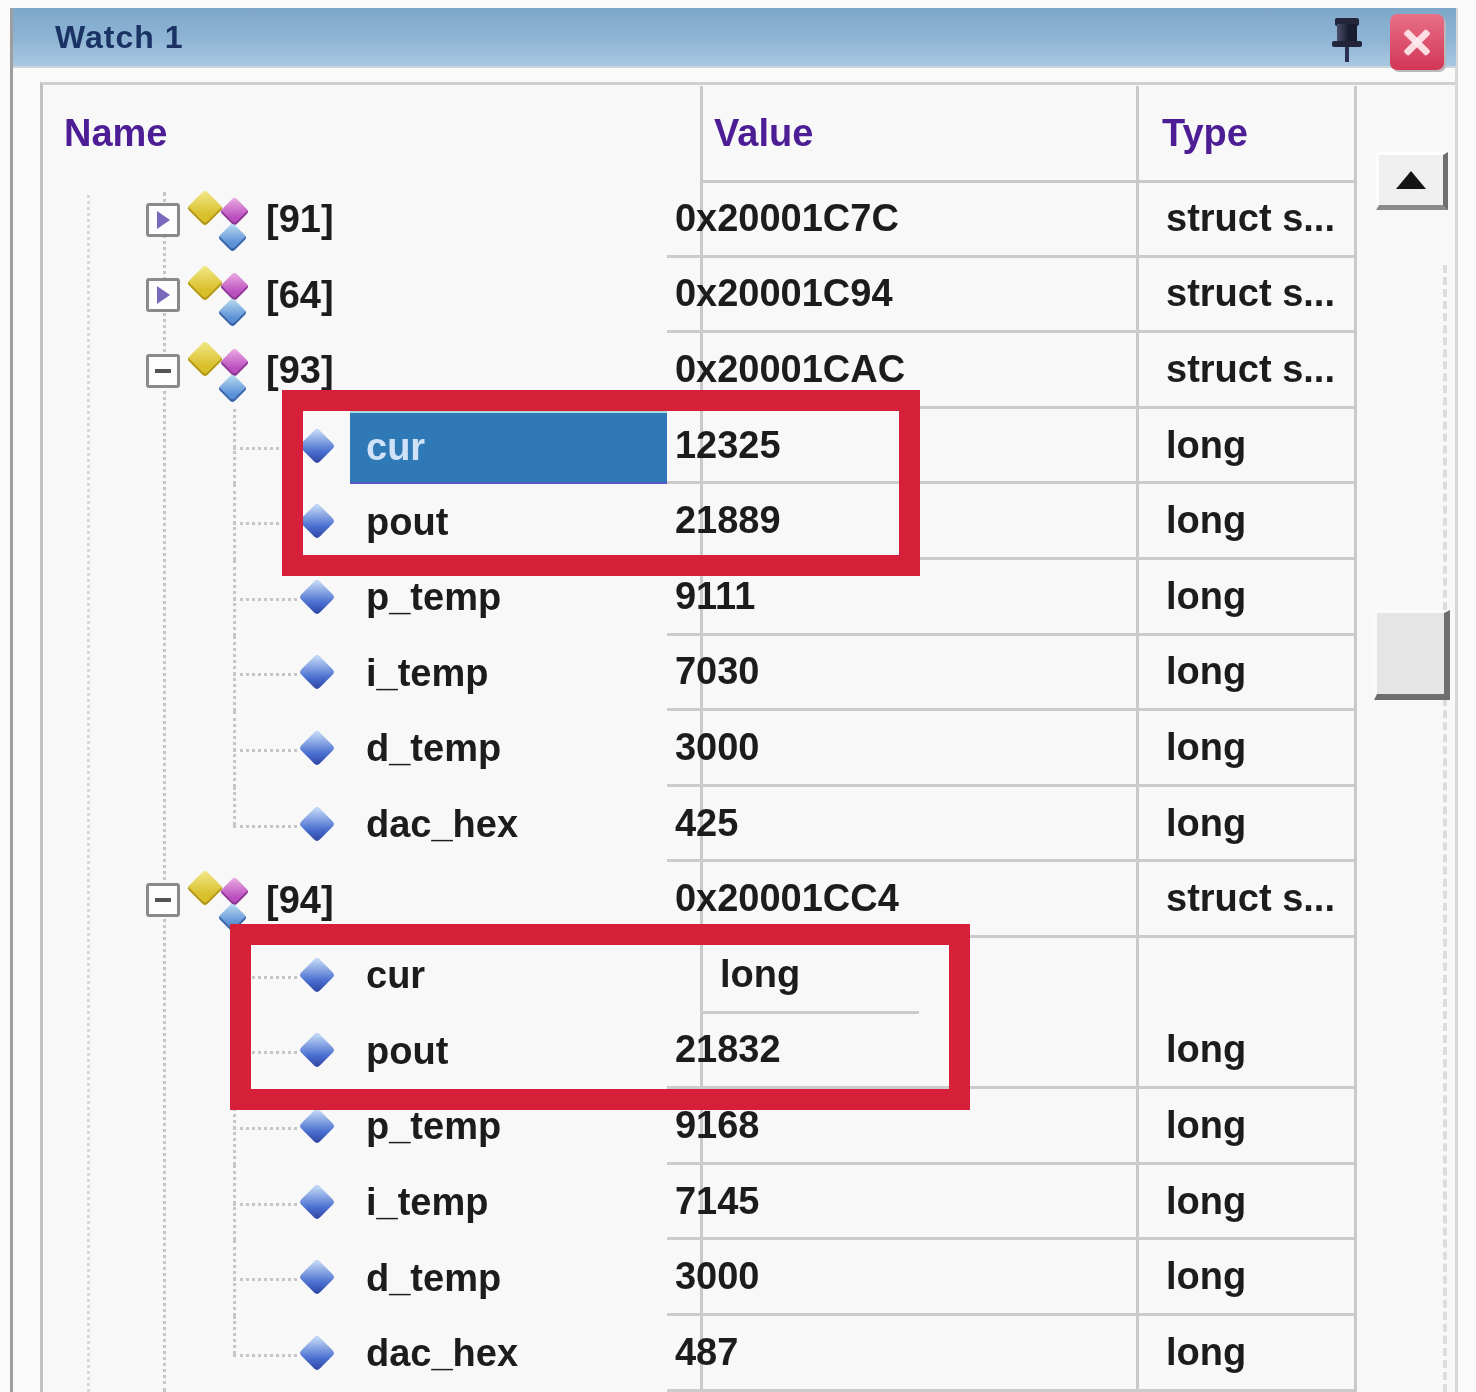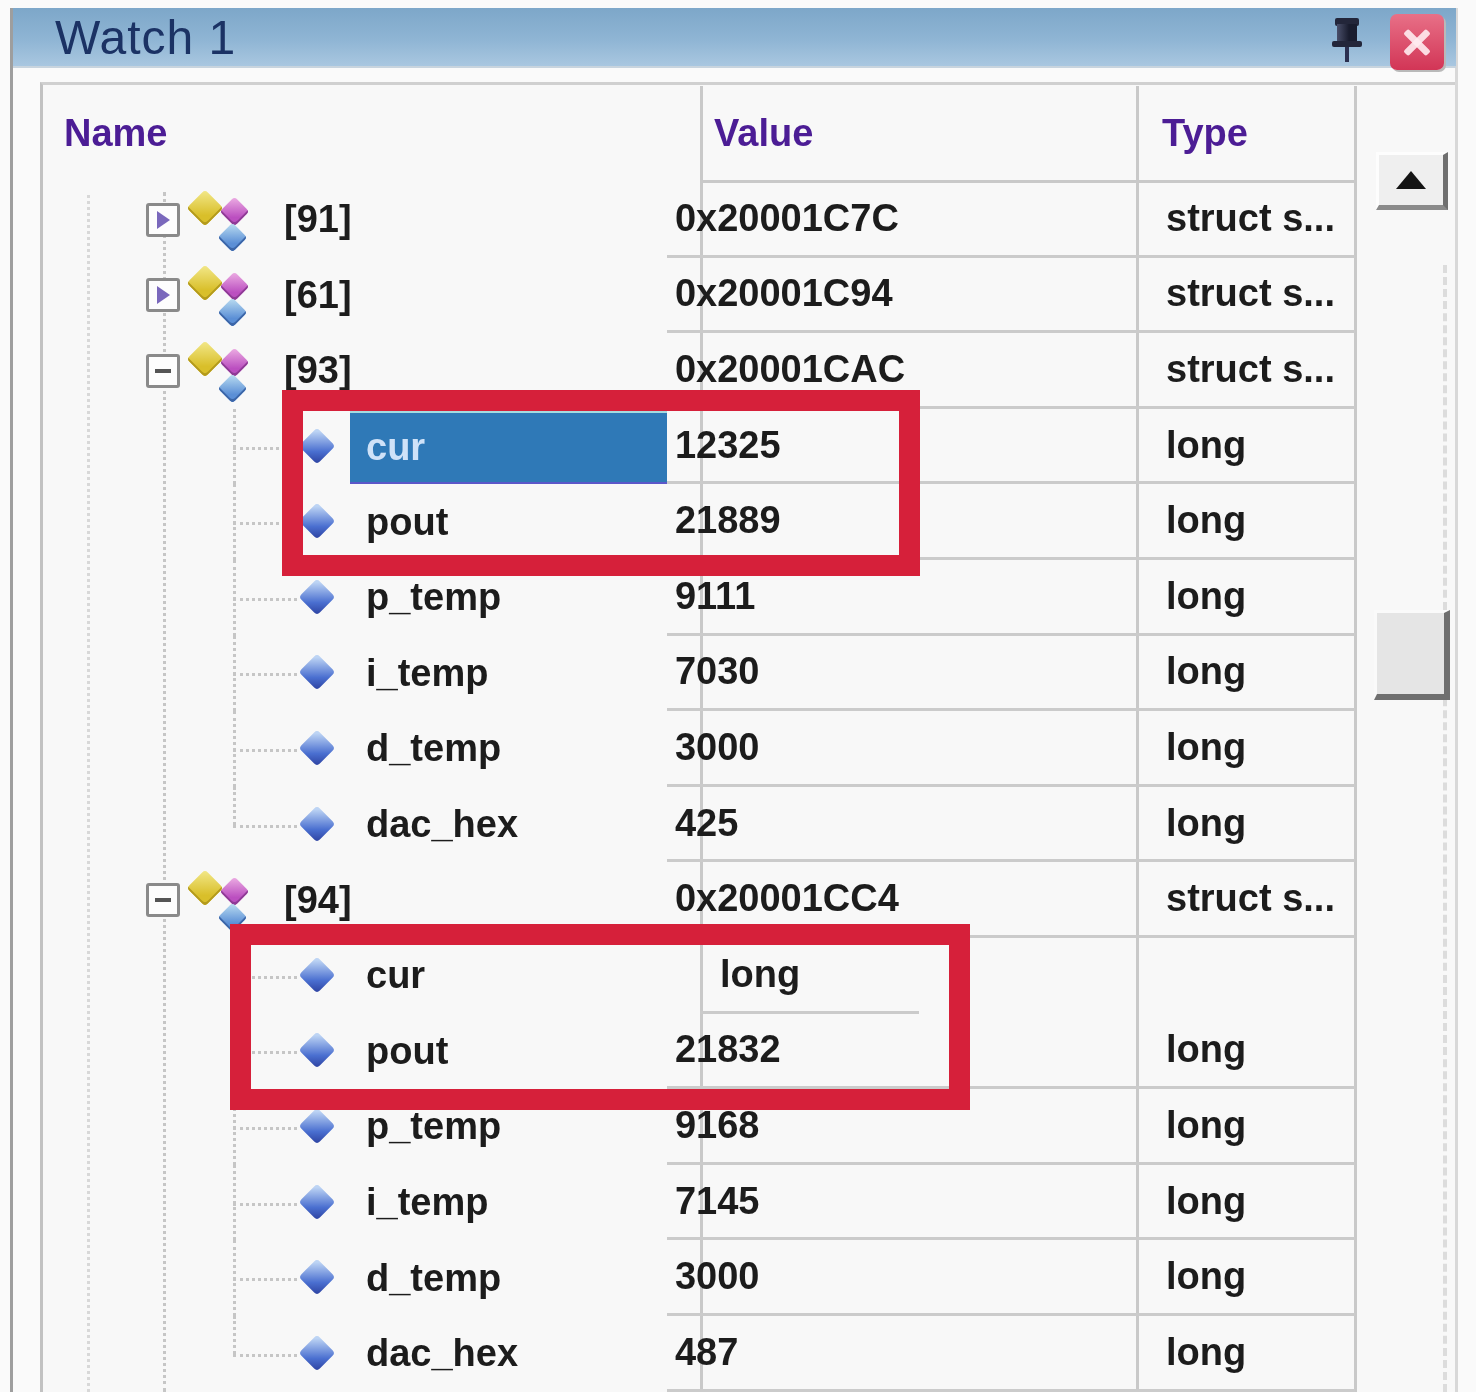--- a/index.html
+++ b/index.html
@@ -12,21 +12,21 @@
   
   .win-left-border{position:absolute;left:10px;top:8px;width:3px;height:1384px;background:#9e9e9e;}
   .win-right-border{position:absolute;left:1455px;top:8px;width:3px;height:1384px;background:#d8d8d8;}
   .titlebar{
     position:absolute;left:13px;top:8px;width:1443px;height:58px;
     background:linear-gradient(#7da7c9 0%,#8fb5d4 55%,#a9c7e0 100%);
     border-bottom:2px solid #c8d4de;
   }
   .title-text{
     position:absolute;left:42px;top:50%;transform:translateY(-50%);
-    font-size:48px;font-weight:400;color:#1b3264;letter-spacing:1px;
+    font-size:32px;font-weight:700;color:#1b3264;letter-spacing:1px;
   }
   
   .pin{position:absolute;left:1314px;top:6px;width:40px;height:52px;}
   .pin .cap{position:absolute;left:8px;top:4px;width:24px;height:8px;background:#23263a;border-radius:2px;}
   .pin .body{position:absolute;left:10px;top:10px;width:20px;height:18px;background:linear-gradient(90deg,#4a4f6a,#191c2e 60%);}
   .pin .flange{position:absolute;left:5px;top:27px;width:30px;height:6px;background:#23263a;border-radius:2px;}
   .pin .needle{position:absolute;left:18px;top:33px;width:4px;height:15px;background:#2c3050;}
   
   .close-btn{
     position:absolute;left:1377px;top:6px;width:54px;height:56px;border-radius:7px;
@@ -80,21 +80,21 @@
   .sicon .d{position:absolute;transform:rotate(45deg);border-radius:4px;}
   .sicon .dy{left:2px;top:8px;width:26px;height:26px;background:linear-gradient(135deg,#f3e98c,#d9bf2a 70%);box-shadow:inset -2px -2px 0 #b39a1d;}
   .sicon .dm{left:34px;top:14px;width:21px;height:21px;background:linear-gradient(135deg,#eeb0e4,#bb4fc0 70%);box-shadow:inset -2px -2px 0 #8f3b96;}
   .sicon .db{left:32px;top:40px;width:21px;height:21px;background:linear-gradient(135deg,#bfe0f2,#5b8fd6 70%);box-shadow:inset -2px -2px 0 #3c66a8;}
   
   .micon{margin-left:258px;width:36px;height:40px;flex:0 0 36px;position:relative;z-index:2;}
   .micon i{position:absolute;left:4px;top:6px;width:26px;height:26px;transform:rotate(45deg);
     background:linear-gradient(135deg,#bdd4f4 10%,#4a6fd0 65%,#2b3f9e);border-radius:4px;}
   
   .labelwrap{flex:1;display:flex;align-items:center;height:100%;box-sizing:border-box;}
-  .struct .labelwrap{margin-left:32px;text-align:center;}
+  .struct .labelwrap{margin-left:14px;text-align:center;}
   .member .labelwrap{margin-left:14px;padding-left:16px;}
   .label{white-space:nowrap;}
   .row.selected .labelwrap{background:#2f79b7;border-top:4px solid #a6dbe0;border-bottom:2px solid #5b57c9;}
   .row.selected .label{color:#cfe2f8;}
   
   .sb-track-dash{position:absolute;left:1443px;top:265px;height:1127px;border-left:4px dashed #dcdcdc;z-index:0;}
   .sb-up{
     position:absolute;left:1376px;top:152px;width:72px;height:58px;box-sizing:border-box;
     background:#efefef;border-top:3px solid #fdfdfd;border-left:3px solid #fdfdfd;
     border-right:5px solid #6f6f6f;border-bottom:5px solid #8a8a8a;
@@ -170,21 +170,21 @@
     <div class="cell name-cell">
       <span class="expander">
           <i class="tri"></i>
         </span>
       <span class="sicon">
           <i class="d dy"></i>
           <i class="d dm"></i>
           <i class="d db"></i>
         </span>
       <span class="labelwrap">
-          <span class="label">[61]</span>
+          <span class="label">[64]</span>
         </span>
     </div>
     <div class="cell value-cell">0x20001C94</div>
     <div class="cell type-cell">struct s...</div>
   </div>
 
   <div class="row struct expanded">
     <div class="cell name-cell">
       <span class="expander">
           <i class="bar"></i>

